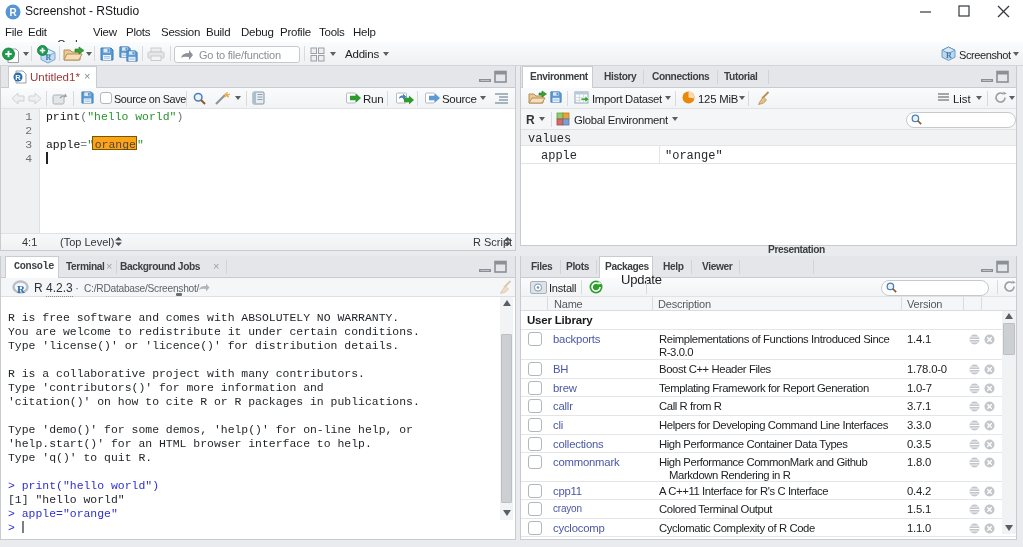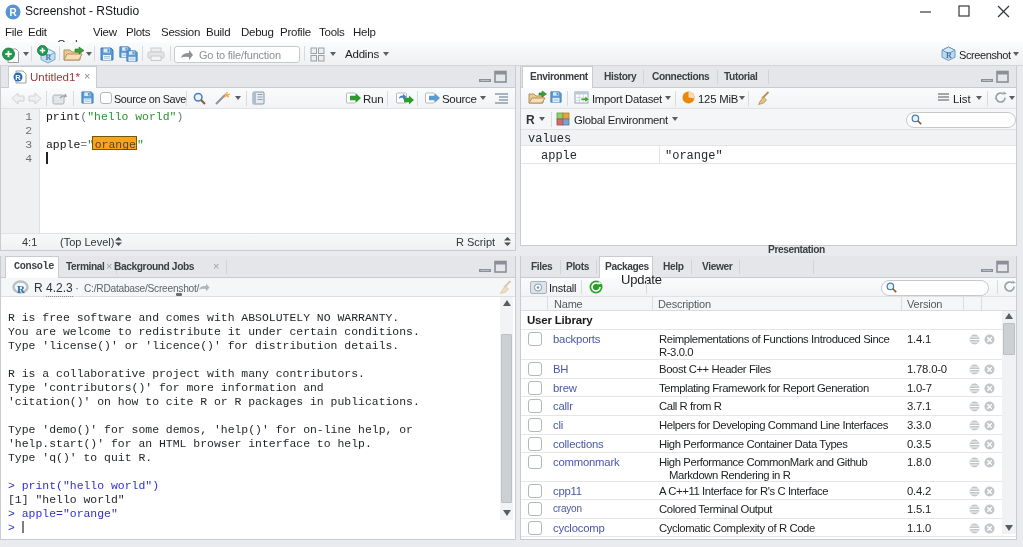--- a/index.html
+++ b/index.html
@@ -218,21 +218,21 @@
 <div class="abs mono" style="left:94.7px;top:138px;font-size:11.45px;color:#4e4539;white-space:pre;">orange</div>
 <div class="abs mono" style="left:137px;top:138px;font-size:11.45px;color:#28942e;">"</div>
 <div class="abs" style="left:46px;top:152px;width:1.6px;height:12px;background:#222;"></div>
 <div class="abs" style="left:1px;top:233px;width:514px;height:17px;background:linear-gradient(#f7f8f9,#eff1f3);border-top:1px solid #e0e3e5;"></div>
 <div class="abs ui" style="left:22px;top:236px;font-size:11px;color:#33373a;">4:1</div>
 <div class="abs ui" style="left:60px;top:236px;font-size:11px;color:#33373a;">(Top Level)</div>
 <svg class="abs" style="left:115px;top:237px" width="7" height="9">
     <path d="M3.5 0 L7 3.5 L0 3.5 z" fill="#4a4e52"></path>
     <path d="M3.5 9 L7 5.5 L0 5.5 z" fill="#4a4e52"></path>
   </svg>
-<div class="abs ui" style="left:456px;top:236px;font-size:11px;color:#33373a;">R Script</div>
+<div class="abs ui" style="left:473px;top:236px;font-size:11px;color:#33373a;">R Script</div>
 <svg class="abs" style="left:504px;top:237px" width="7" height="9">
     <path d="M3.5 0 L7 3.5 L0 3.5 z" fill="#4a4e52"></path>
     <path d="M3.5 9 L7 5.5 L0 5.5 z" fill="#4a4e52"></path>
   </svg>
 <div class="pane" style="left:520px;top:66px;width:497px;height:180px;"></div>
 <div class="tabbar" style="left:521px;top:66px;width:495px;height:22px;"></div>
 <div class="abs tabactive" style="left:522px;top:66px;width:71px;height:22px;border-top:1px solid #c8ccd0;"></div>
 <div class="abs tablbl" style="left:530px;top:71px;">Environment</div>
 <div class="abs tablbl" style="left:604px;top:71px;">History</div>
 <div class="abs tablbl" style="left:652px;top:71px;">Connections</div>
@@ -324,21 +324,21 @@
 <div class="sep" style="left:659px;top:146px;height:18px;background:#e2e4e7;"></div>
 <div class="abs mono" style="left:541px;top:149px;font-size:12px;color:#24282c;">apple</div>
 <div class="abs mono" style="left:665px;top:149px;font-size:12px;color:#24282c;">"orange"</div>
 <div class="pane" style="left:0;top:256px;width:516px;height:284px;"></div>
 <div class="tabbar" style="left:1px;top:256px;width:514px;height:22px;"></div>
 <div class="abs tabactive" style="left:5px;top:256px;width:54px;height:22px;border-top:1px solid #c8ccd0;"></div>
 <div class="abs tablbl" style="left:14px;top:261px;font-family:Liberation Mono, monospace;">Console</div>
 <div class="abs tablbl" style="left:66px;top:261px;">Terminal</div>
 <div class="abs" style="left:106px;top:260px;font-size:11px;color:#9aa0a5;">×</div>
 <div class="sep" style="left:116px;top:260px;height:14px;background:#d0d4d7;"></div>
-<div class="abs tablbl" style="left:114px;top:261px;">Background Jobs</div>
+<div class="abs tablbl" style="left:120px;top:261px;">Background Jobs</div>
 <div class="abs" style="left:213px;top:260px;font-size:11px;color:#9aa0a5;">×</div>
 <div class="sep" style="left:226px;top:260px;height:14px;background:#d0d4d7;"></div>
 <svg class="abs" style="left:479px;top:261px" width="28" height="12">
 <path d="M0 8 h12 v3 h-12 z" fill="#8a9096"></path>
     <path d="M1.5 9.3 h9 v0.5 h-9 z" fill="#f2f3f4"></path>
 <rect x="16" y="0.5" width="11" height="10.5" fill="none" stroke="#8a9096" stroke-width="1.6"></rect>
     <path d="M16 0.5 h11 v3 h-11 z" fill="#8a9096"></path>
 </svg>
 <div class="abs" style="left:1px;top:278px;width:514px;height:19px;background:#f5f6f8;border-bottom:1px solid #dde0e3;"></div>
 <svg class="abs" style="left:13px;top:281px" width="16" height="13">

